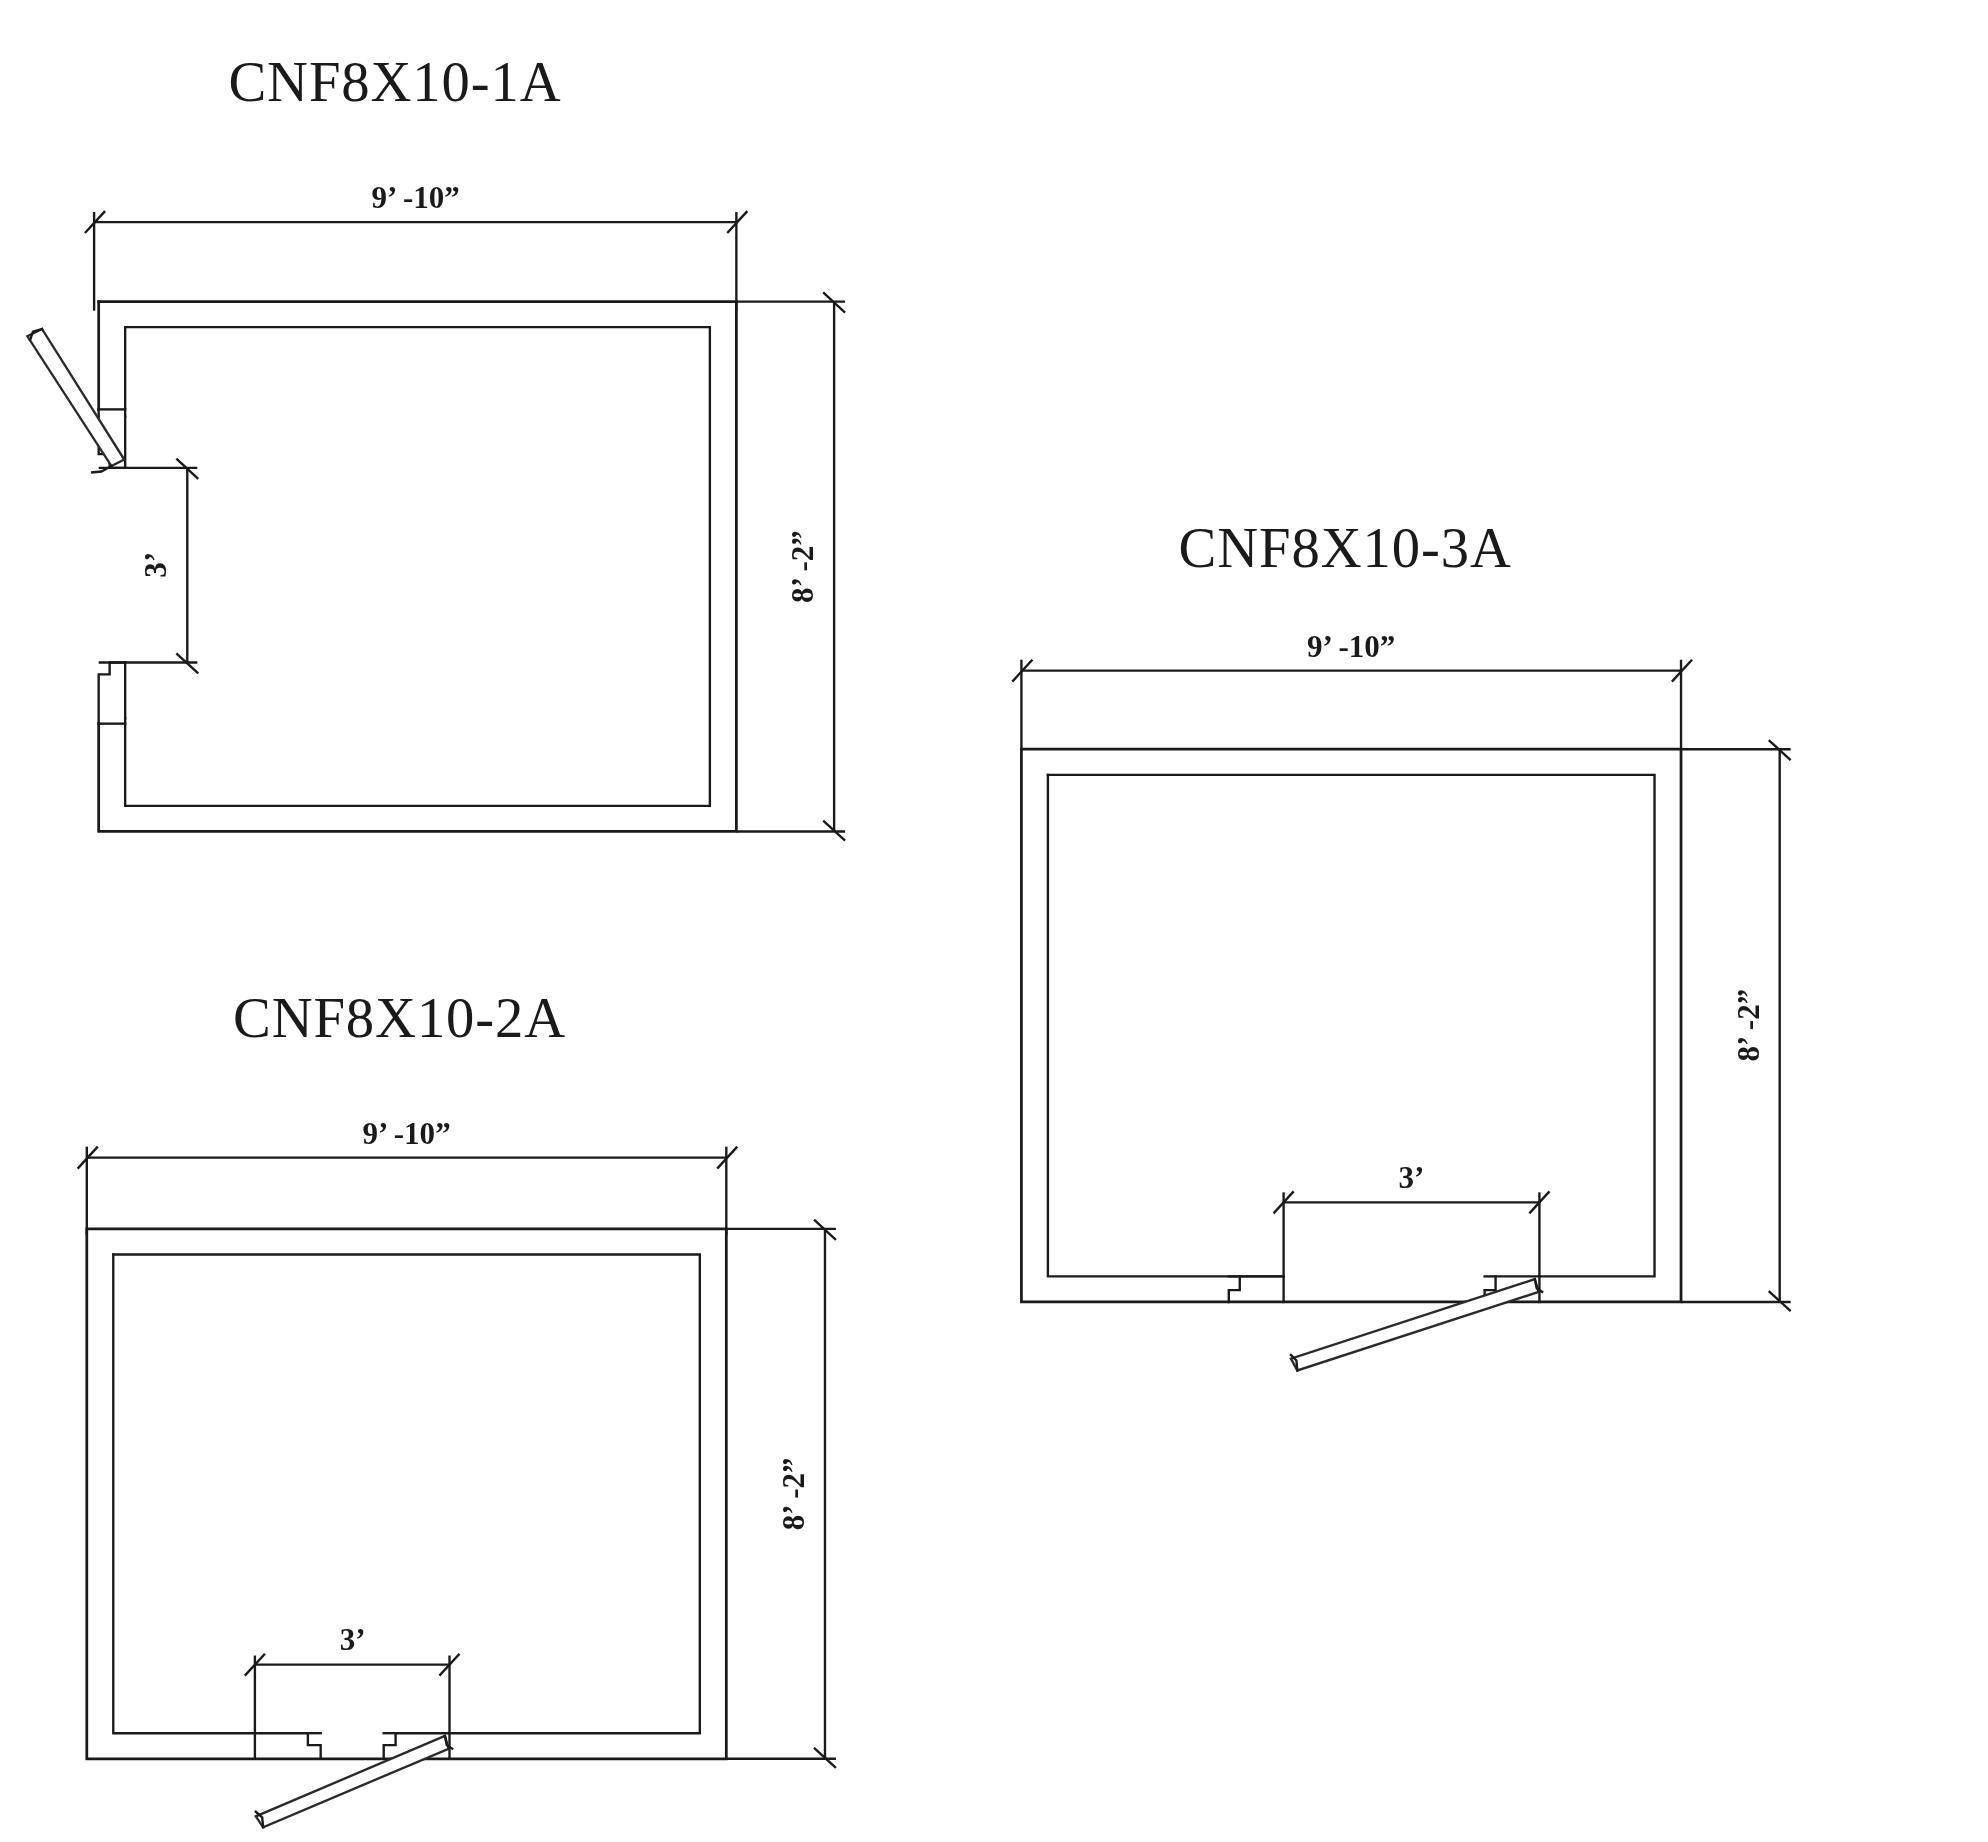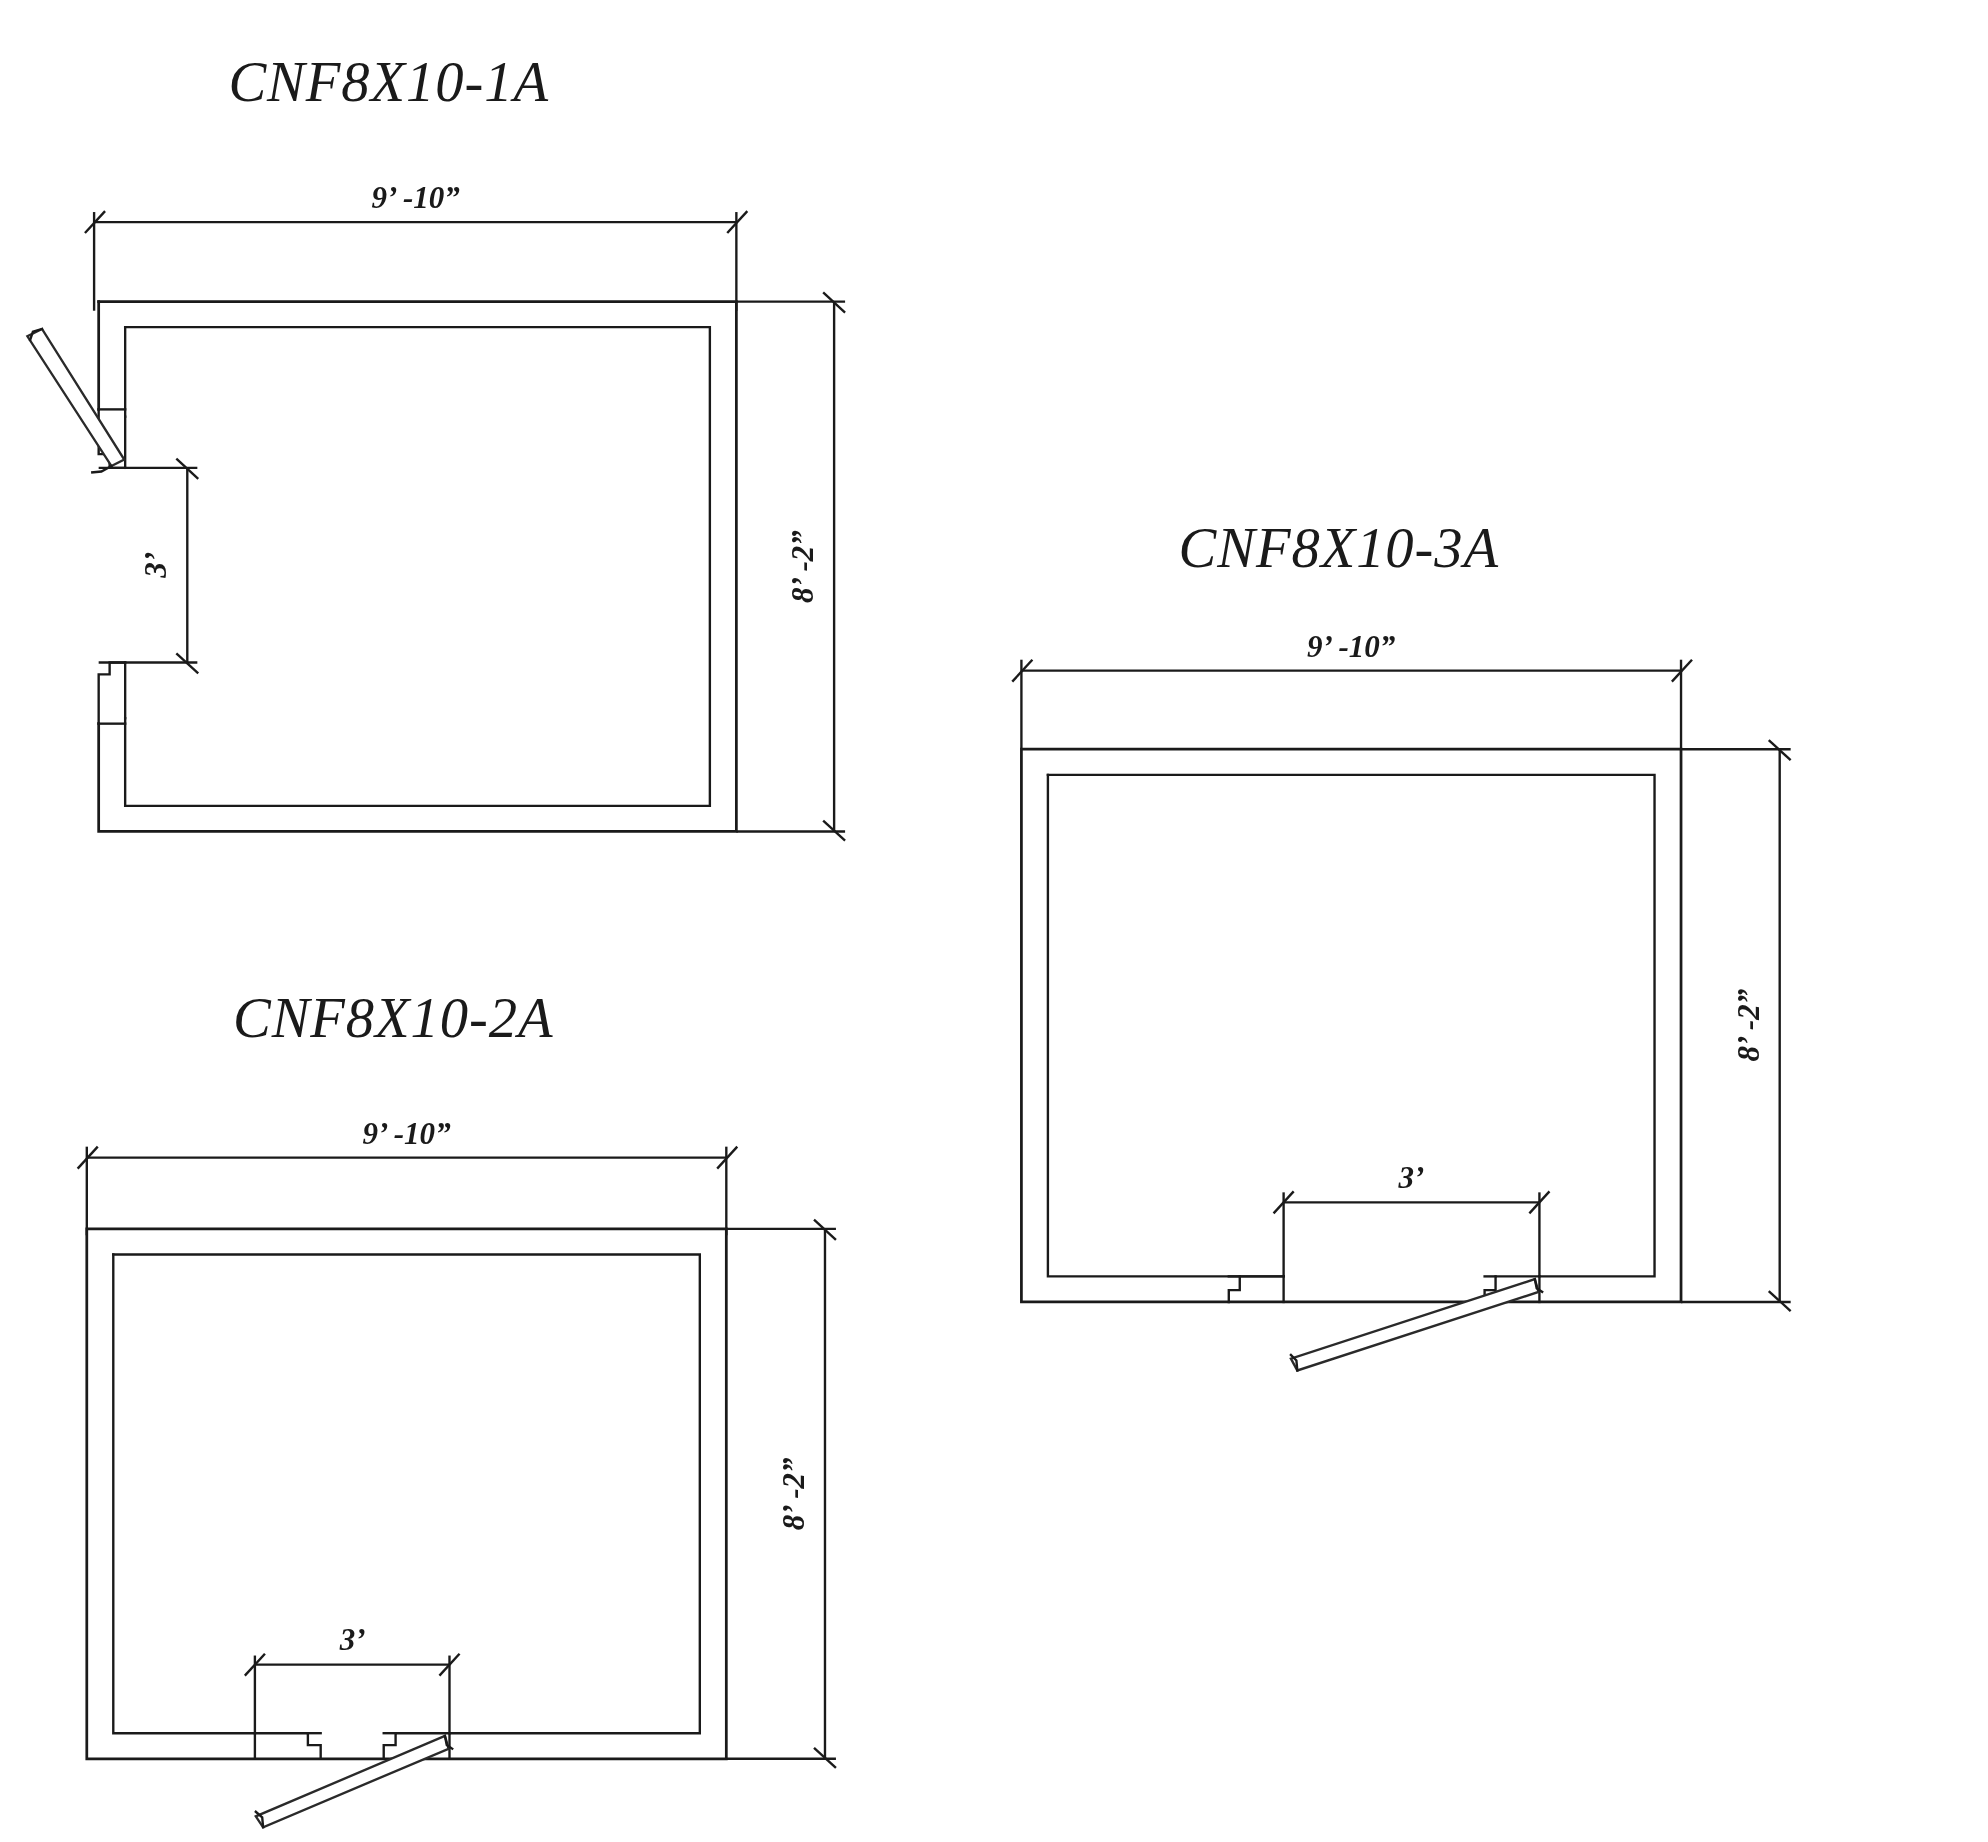--- a/index.html
+++ b/index.html
@@ -3,21 +3,21 @@
 <meta charset="utf-8">
 <style>
   html,body{margin:0;padding:0;background:#ffffff;}
   body{
     width:1988px;height:1842px;
     font-family:"Liberation Serif","DejaVu Serif",serif;
     color:#1a1a1a;
     overflow:hidden;
     position:relative;
   }
-  #sheet{position:absolute;inset:0;width:1596px;height:1842px;font-style:italic;}
+  #sheet{position:absolute;inset:0;width:1596px;height:1842px;}
   svg{display:block;}
   .ln{fill:none;stroke:#1a1a1a;stroke-width:3;stroke-linecap:square;stroke-linejoin:miter;}
   .ln-thin{fill:none;stroke:#1a1a1a;stroke-width:2.6;stroke-linecap:square;}
   .dim{fill:none;stroke:#1a1a1a;stroke-width:2.6;stroke-linecap:butt;}
   .door{fill:#ffffff;stroke:#2a2a2a;stroke-width:2.6;stroke-linejoin:miter;}
   .title-txt{
     font-family:"Liberation Serif","DejaVu Serif",serif;
     font-size:62px;font-weight:400;fill:#1a1a1a;
     letter-spacing:1px;
   }

